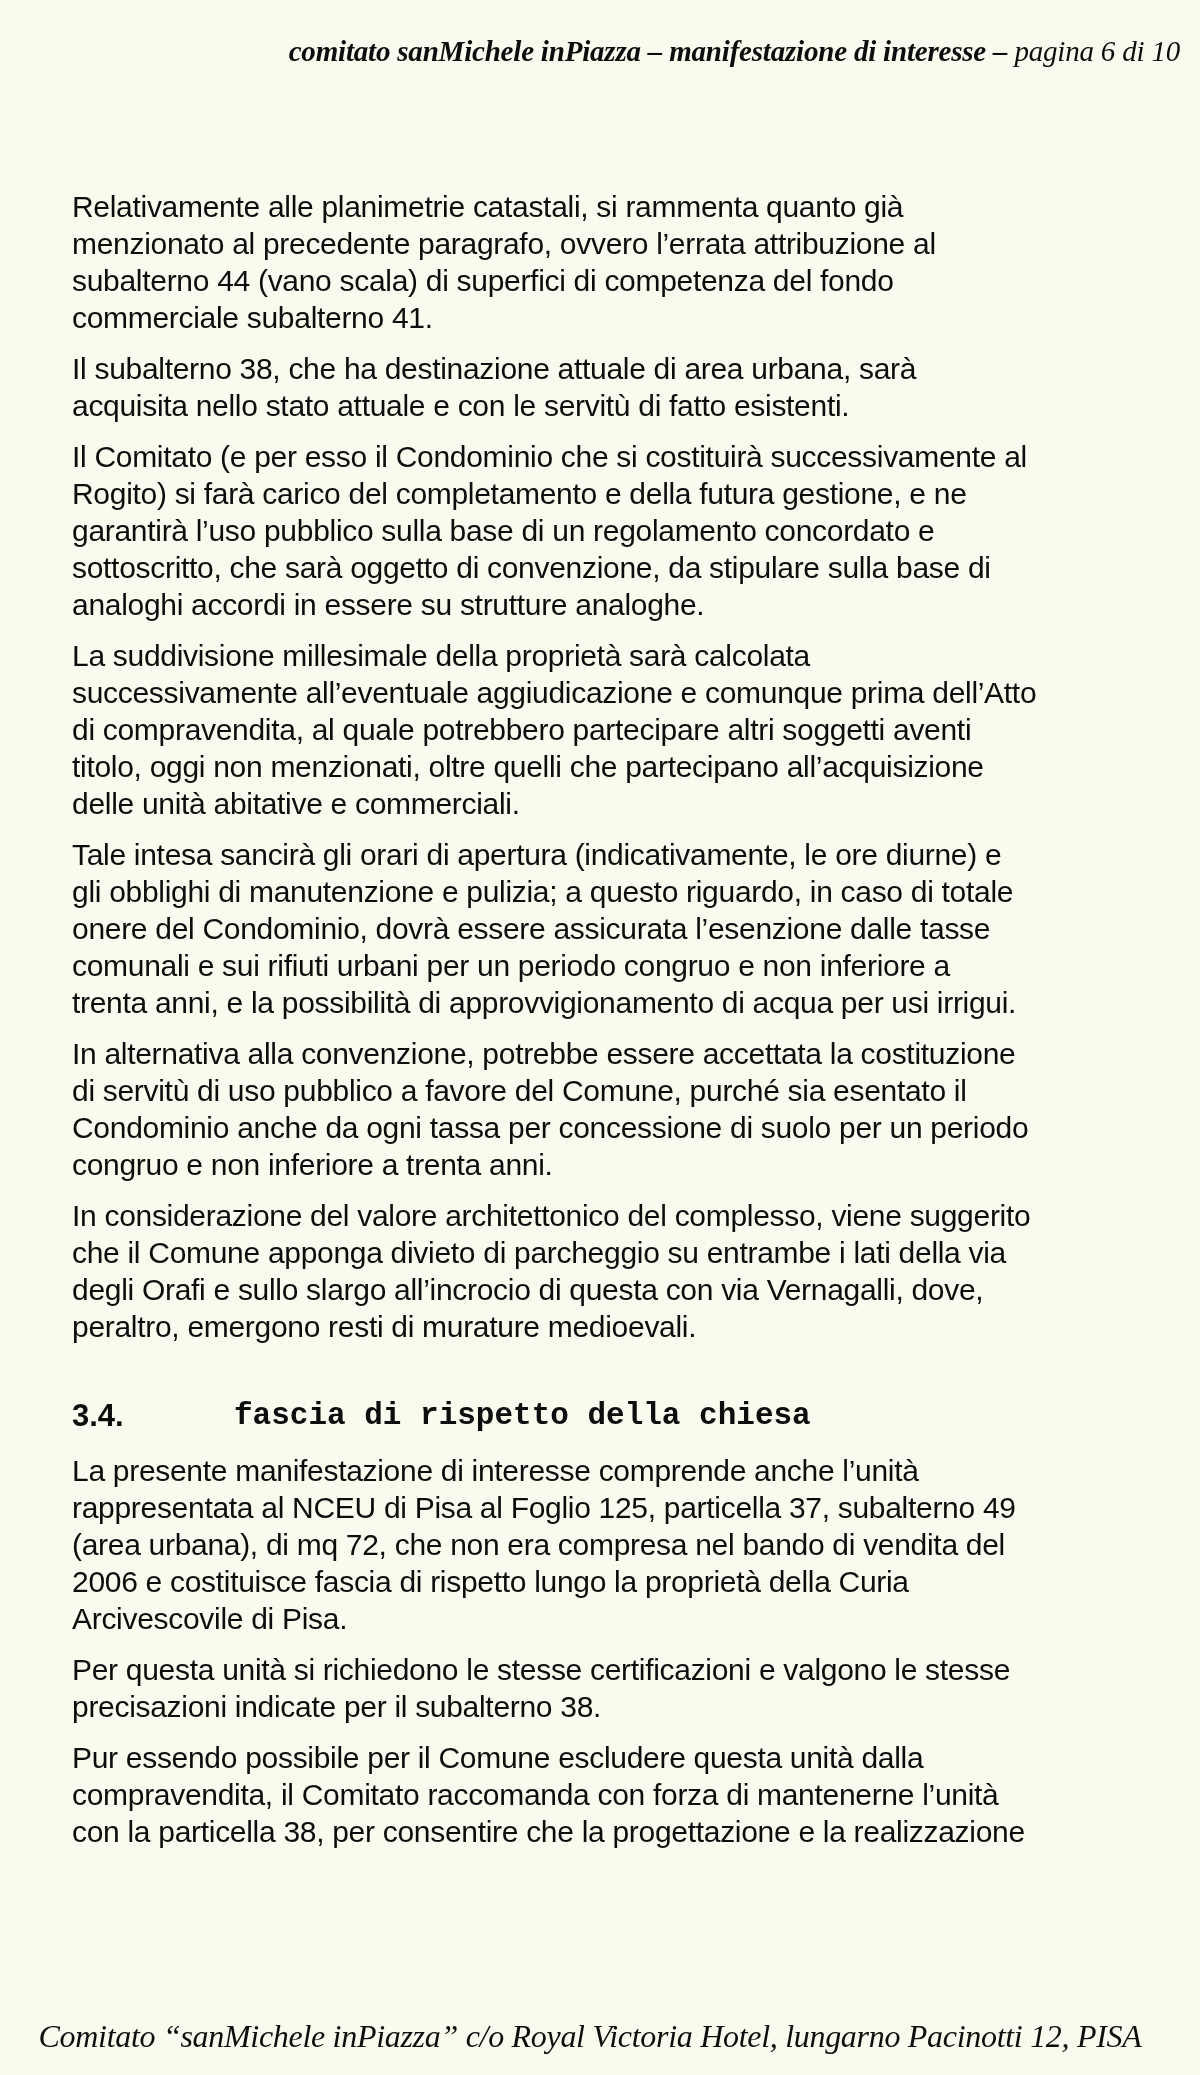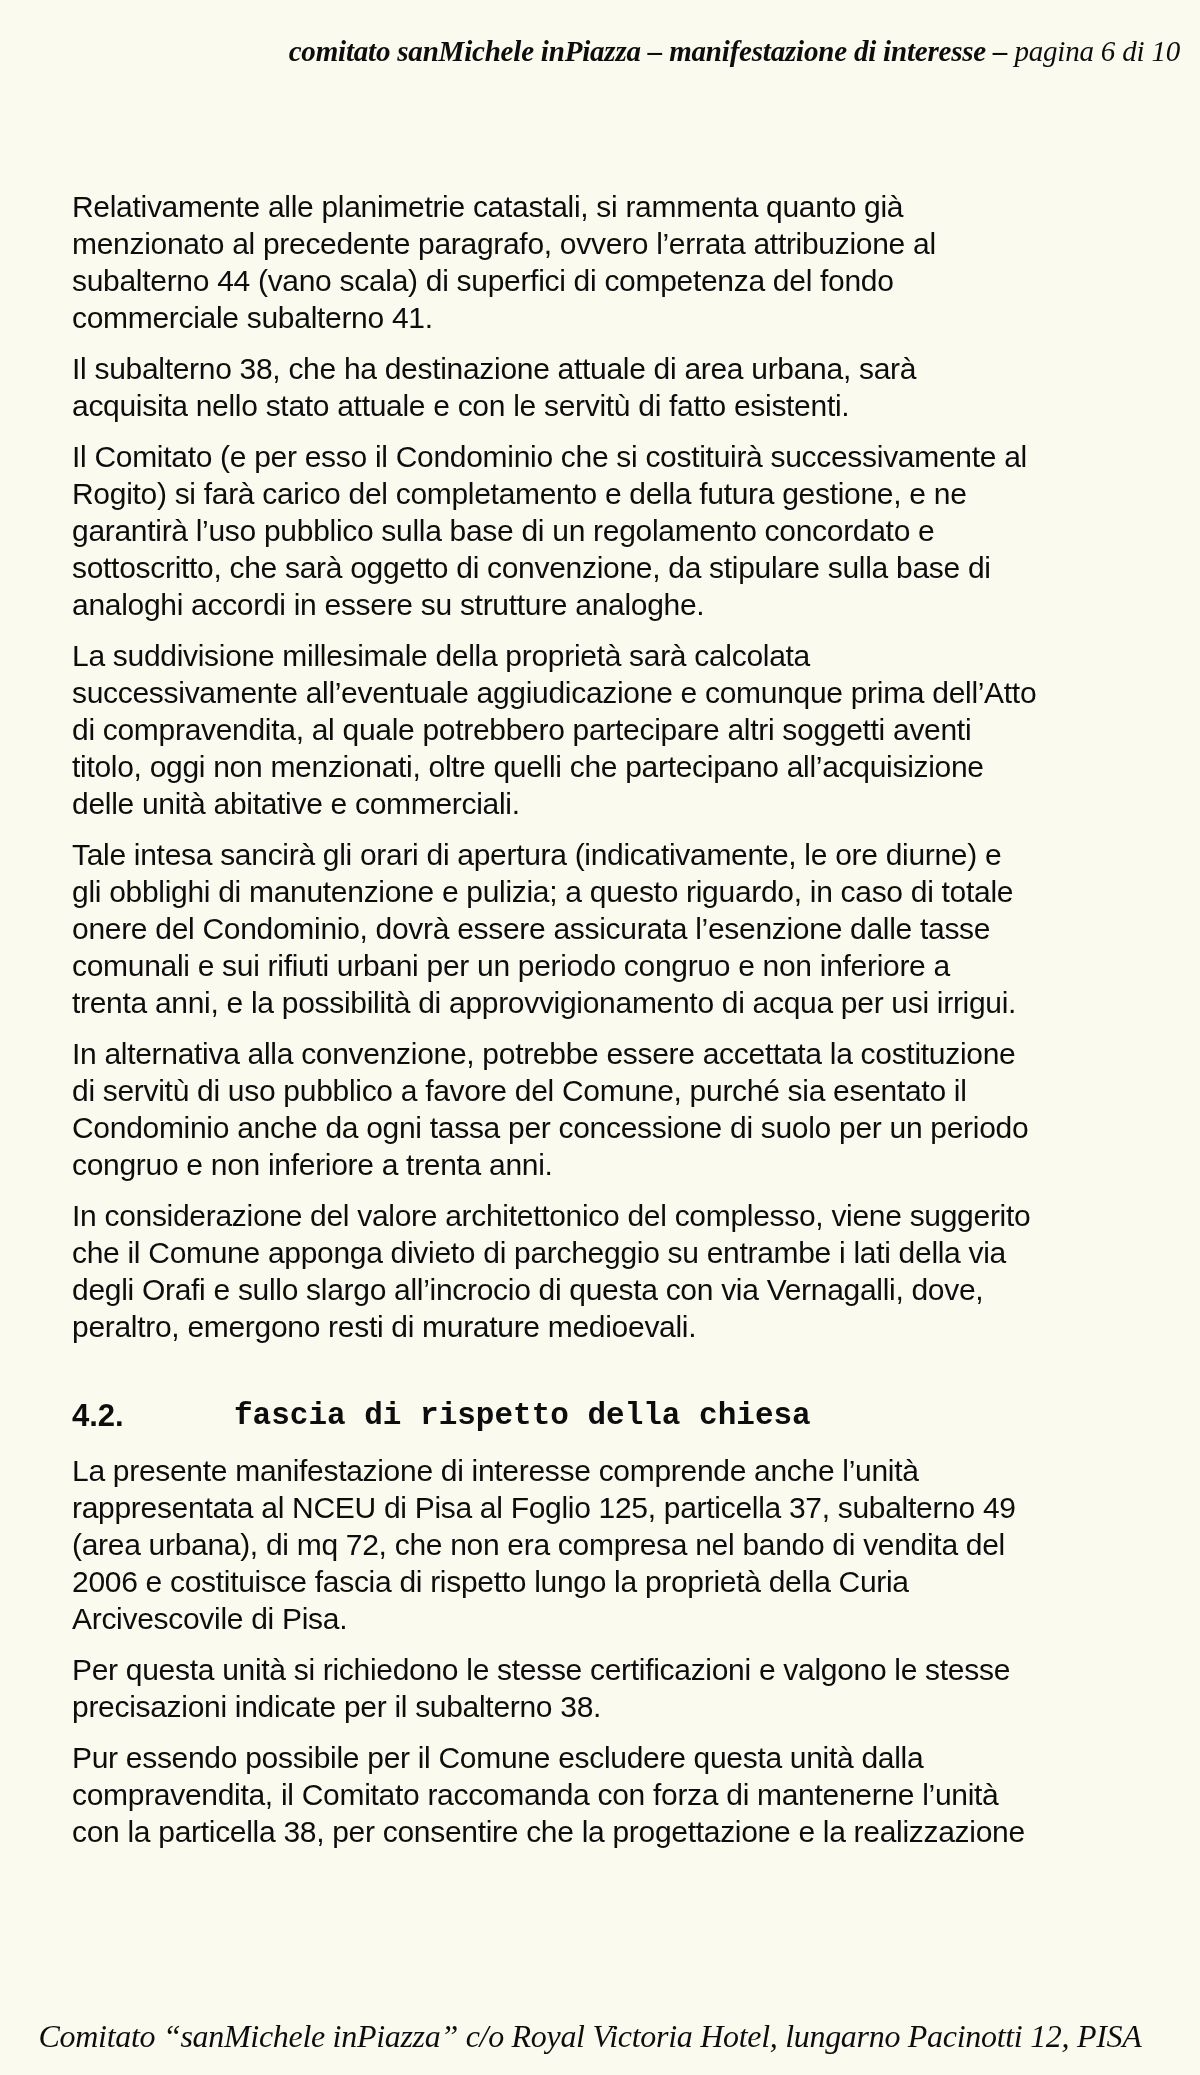--- a/index.html
+++ b/index.html
@@ -114,21 +114,21 @@
     <p class="para">In alternativa alla convenzione, potrebbe essere accettata la costituzione
 di servitù di uso pubblico a favore del Comune, purché sia esentato il
 Condominio anche da ogni tassa per concessione di suolo per un periodo
 congruo e non inferiore a trenta anni.</p>
     <p class="para">In considerazione del valore architettonico del complesso, viene suggerito
 che il Comune apponga divieto di parcheggio su entrambe i lati della via
 degli Orafi e sullo slargo all’incrocio di questa con via Vernagalli, dove,
 peraltro, emergono resti di murature medioevali.</p>
 
     <h2 class="section-heading">
-      <span class="section-number">4.2.</span>
+      <span class="section-number">3.4.</span>
       <span class="section-title">fascia di rispetto della chiesa</span>
     </h2>
 
     <p class="para">La presente manifestazione di interesse comprende anche l’unità
 rappresentata al NCEU di Pisa al Foglio 125, particella 37, subalterno 49
 (area urbana), di mq 72, che non era compresa nel bando di vendita del
 2006 e costituisce fascia di rispetto lungo la proprietà della Curia
 Arcivescovile di Pisa.</p>
     <p class="para">Per questa unità si richiedono le stesse certificazioni e valgono le stesse
 precisazioni indicate per il subalterno 38.</p>

